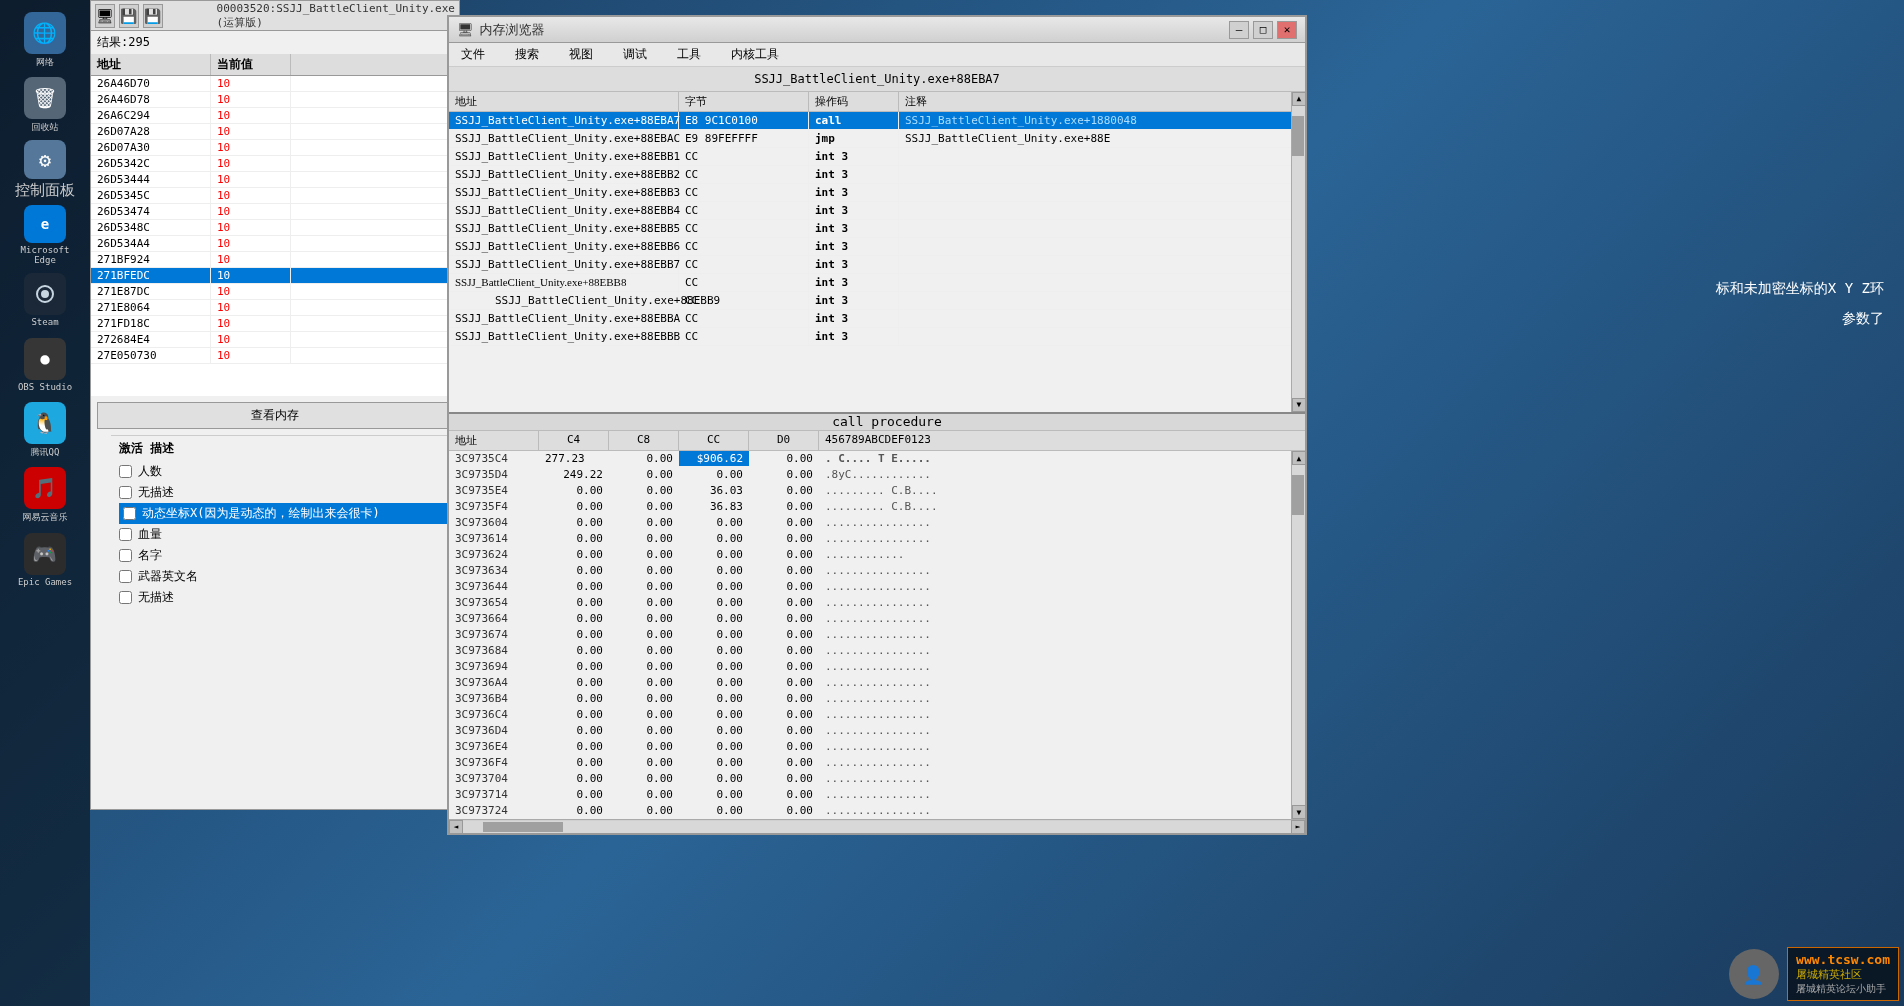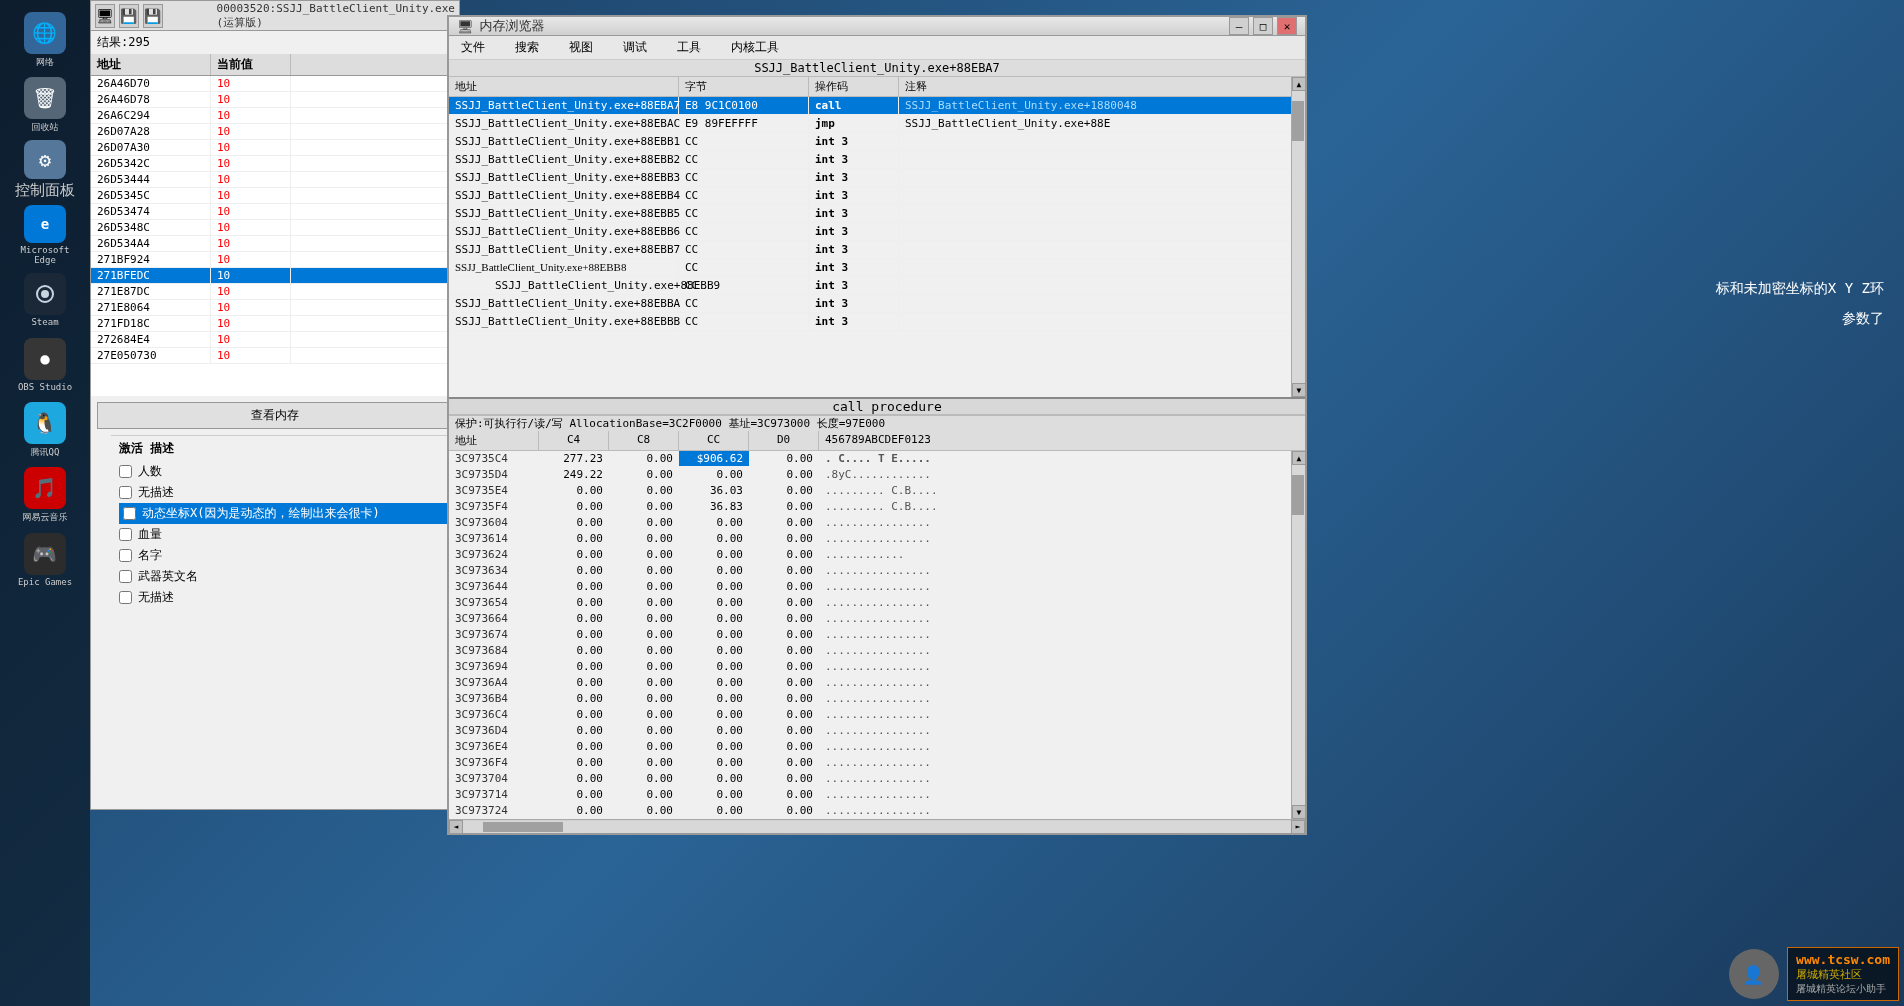--- a/index.html
+++ b/index.html
@@ -700,40 +700,37 @@
         <div class="scroll-thumb"></div>
       </div>
       <div class="scroll-btn">▼</div>
     </div>
   </div>
 
   <div style="height:22px;background:#d8d8d8;border-top:2px solid #888;border-bottom:1px solid #bbb;display:flex;align-items:center;justify-content:center;">
     <span style="font-size:13px;font-family:monospace;margin-left:20px;">call procedure</span>
   </div>
 
-  <div class="status-bar">
-    <span>保护:可执行行/读/写  AllocationBase=3C2F0000  基址=3C973000  长度=97E000</span>
-  </div>
 
   <div style="display:flex;flex:1;flex-direction:column;">
 
     <div style="display:flex;background:#ddd;border-bottom:1px solid #bbb;font-size:11px;font-family:monospace;flex-shrink:0;">
       <div style="width:90px;padding:2px 6px;border-right:1px solid #bbb;">地址</div>
       <div style="width:70px;padding:2px 6px;border-right:1px solid #bbb;text-align:center;">C4</div>
       <div style="width:70px;padding:2px 6px;border-right:1px solid #bbb;text-align:center;">C8</div>
       <div style="width:70px;padding:2px 6px;border-right:1px solid #bbb;text-align:center;">CC</div>
       <div style="width:70px;padding:2px 6px;border-right:1px solid #bbb;text-align:center;">D0</div>
       <div style="flex:1;padding:2px 6px;">456789ABCDEF0123</div>
     </div>
     <div style="display:flex;flex:1;overflow:hidden;">
       <div style="flex:1;overflow:hidden;">
 
         <div class="hex-row">
             <div class="h-addr">3C9735C4</div>
-            <div class="h-c4" style="width:70px;padding:1px 6px;text-align:right;">277.23</div>
+            <div class="h-c4" style="width:70px;padding:1px 6px;text-align:left;">277.23</div>
             <div class="h-c8" style="width:70px;padding:1px 6px;text-align:right;">0.00</div>
             <div class="h-cc selected-cell" style="width:70px;padding:1px 6px;text-align:right;background:#0078d7;color:white;">$906.62</div>
             <div class="h-d0" style="width:70px;padding:1px 6px;text-align:right;">0.00</div>
             <div class="h-ascii2" style="flex:1;padding:1px 6px;color:#555;font-weight:bold;">. C.... T E.....</div>
           </div>
 
         <div class="hex-row">
             <div class="h-addr">3C9735D4</div>
             <div class="h-c4" style="width:70px;padding:1px 6px;text-align:right;">249.22</div>
             <div class="h-c8" style="width:70px;padding:1px 6px;text-align:right;">0.00</div>

